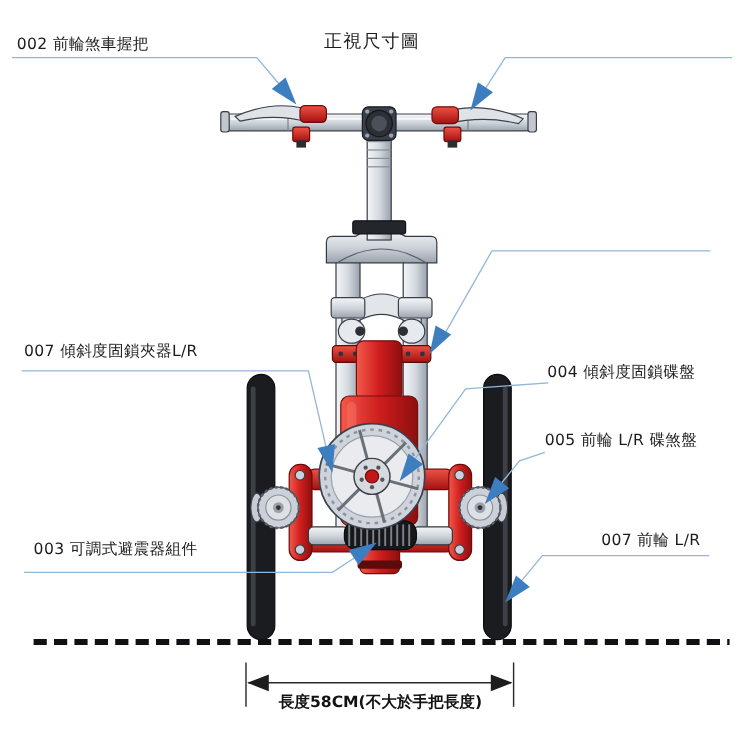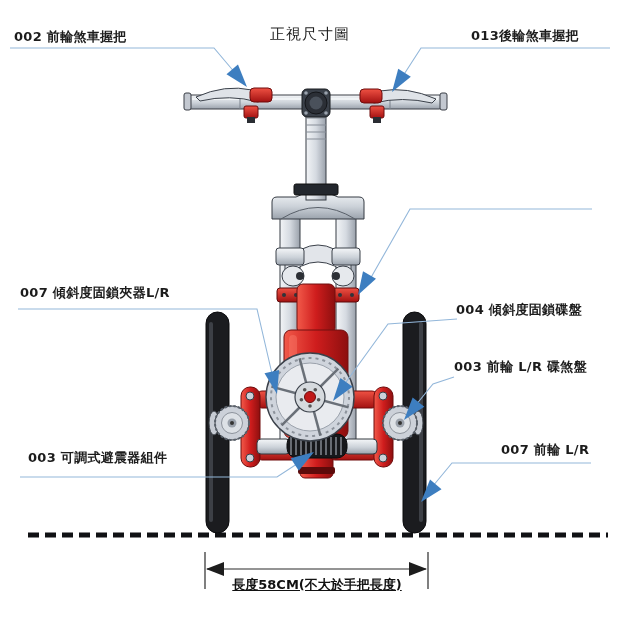--- a/index.html
+++ b/index.html
@@ -1,24 +1,24 @@
 <!DOCTYPE html>
 <html><head>
 <meta charset="utf-8">
 <style>
   html,body{margin:0;padding:0;background:#ffffff;}
   #stage{position:relative;width:620px;height:620px;background:#ffffff;overflow:hidden;
          font-family:"DejaVu Sans","Liberation Sans",sans-serif;}
   #drawing{position:absolute;left:0;top:0;}
-  .callout{position:absolute;white-space:nowrap;font-size:13px;font-weight:bold;
+  .callout{position:absolute;white-space:nowrap;font-size:13px;font-weight:normal;
            color:#1c1c1c;letter-spacing:0.3px;}
   .title{position:absolute;left:310px;top:25px;transform:translateX(-50%);
          font-size:15px;font-weight:normal;color:#1c1c1c;letter-spacing:1px;white-space:nowrap;}
   .dim-label{position:absolute;left:317px;top:576px;transform:translateX(-50%);
-             font-size:13px;font-weight:bold;color:#121212;white-space:nowrap;text-decoration:underline;}
+             font-size:13px;font-weight:bold;color:#121212;white-space:nowrap;}
 </style>
 </head>
 <body>
 
 <div id="stage">
 
   <svg id="drawing" width="620" height="620" viewBox="0 0 620 620">
     <defs>
       <linearGradient id="metalV" x1="0" y1="0" x2="1" y2="0">
         <stop offset="0" stop-color="#f3f5f7"></stop>
@@ -220,21 +220,20 @@
       <use href="#arr" transform="translate(333,401) rotate(126)"></use>
       <use href="#arr" transform="translate(404,420) rotate(129)"></use>
       <use href="#arr" transform="translate(314,452) rotate(-33)"></use>
       <use href="#arr" transform="translate(421,502) rotate(130)"></use>
     </g>
   </svg>
 
   <div class="title">正視尺寸圖</div>
 
   <div class="callout" style="left:14px;top:28px">002 前輪煞車握把</div>
-  <div class="callout" style="left:471px;top:27px">013後輪煞車握把</div>
   <div class="callout" style="left:20px;top:284px">007 傾斜度固鎖夾器L/R</div>
   <div class="callout" style="left:456px;top:301px">004 傾斜度固鎖碟盤</div>
-  <div class="callout" style="left:454px;top:358px">003 前輪 L/R 碟煞盤</div>
+  <div class="callout" style="left:454px;top:358px">005 前輪 L/R 碟煞盤</div>
   <div class="callout" style="left:28px;top:449px">003 可調式避震器組件</div>
   <div class="callout" style="left:501px;top:441px">007 前輪 L/R</div>
 
   <div class="dim-label">長度58CM(不大於手把長度)</div>
 </div>
 
 </body></html>

